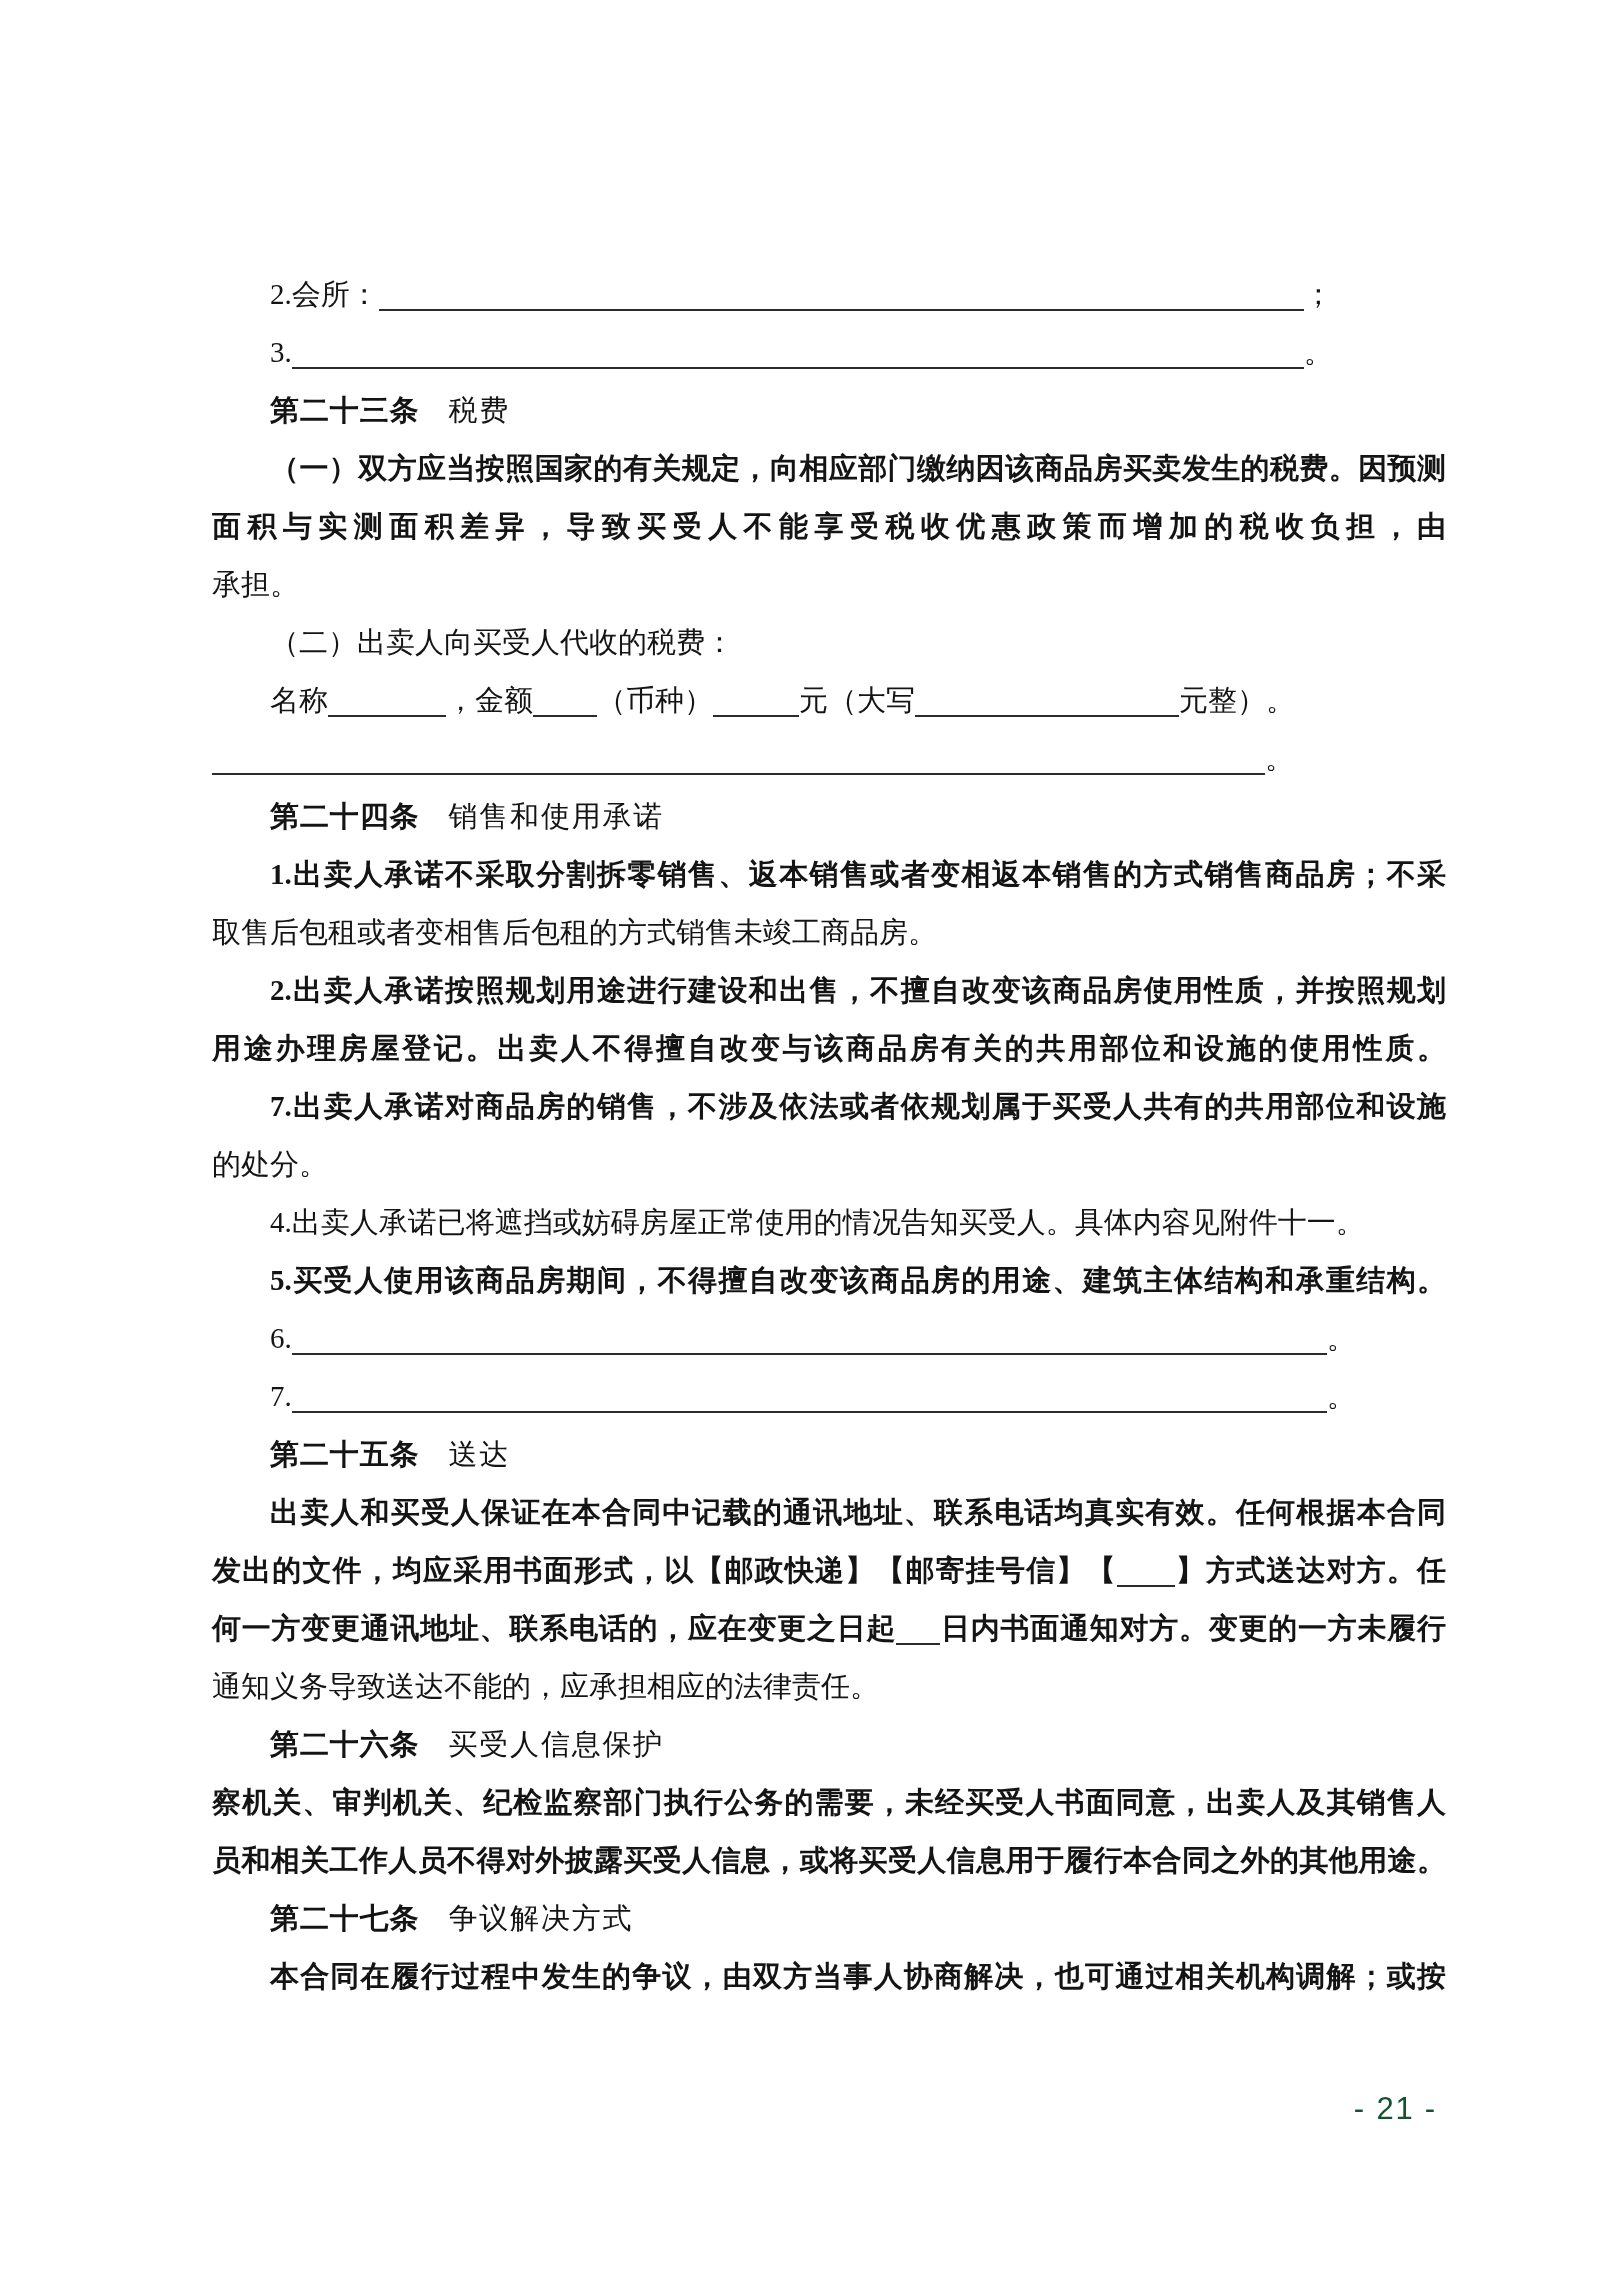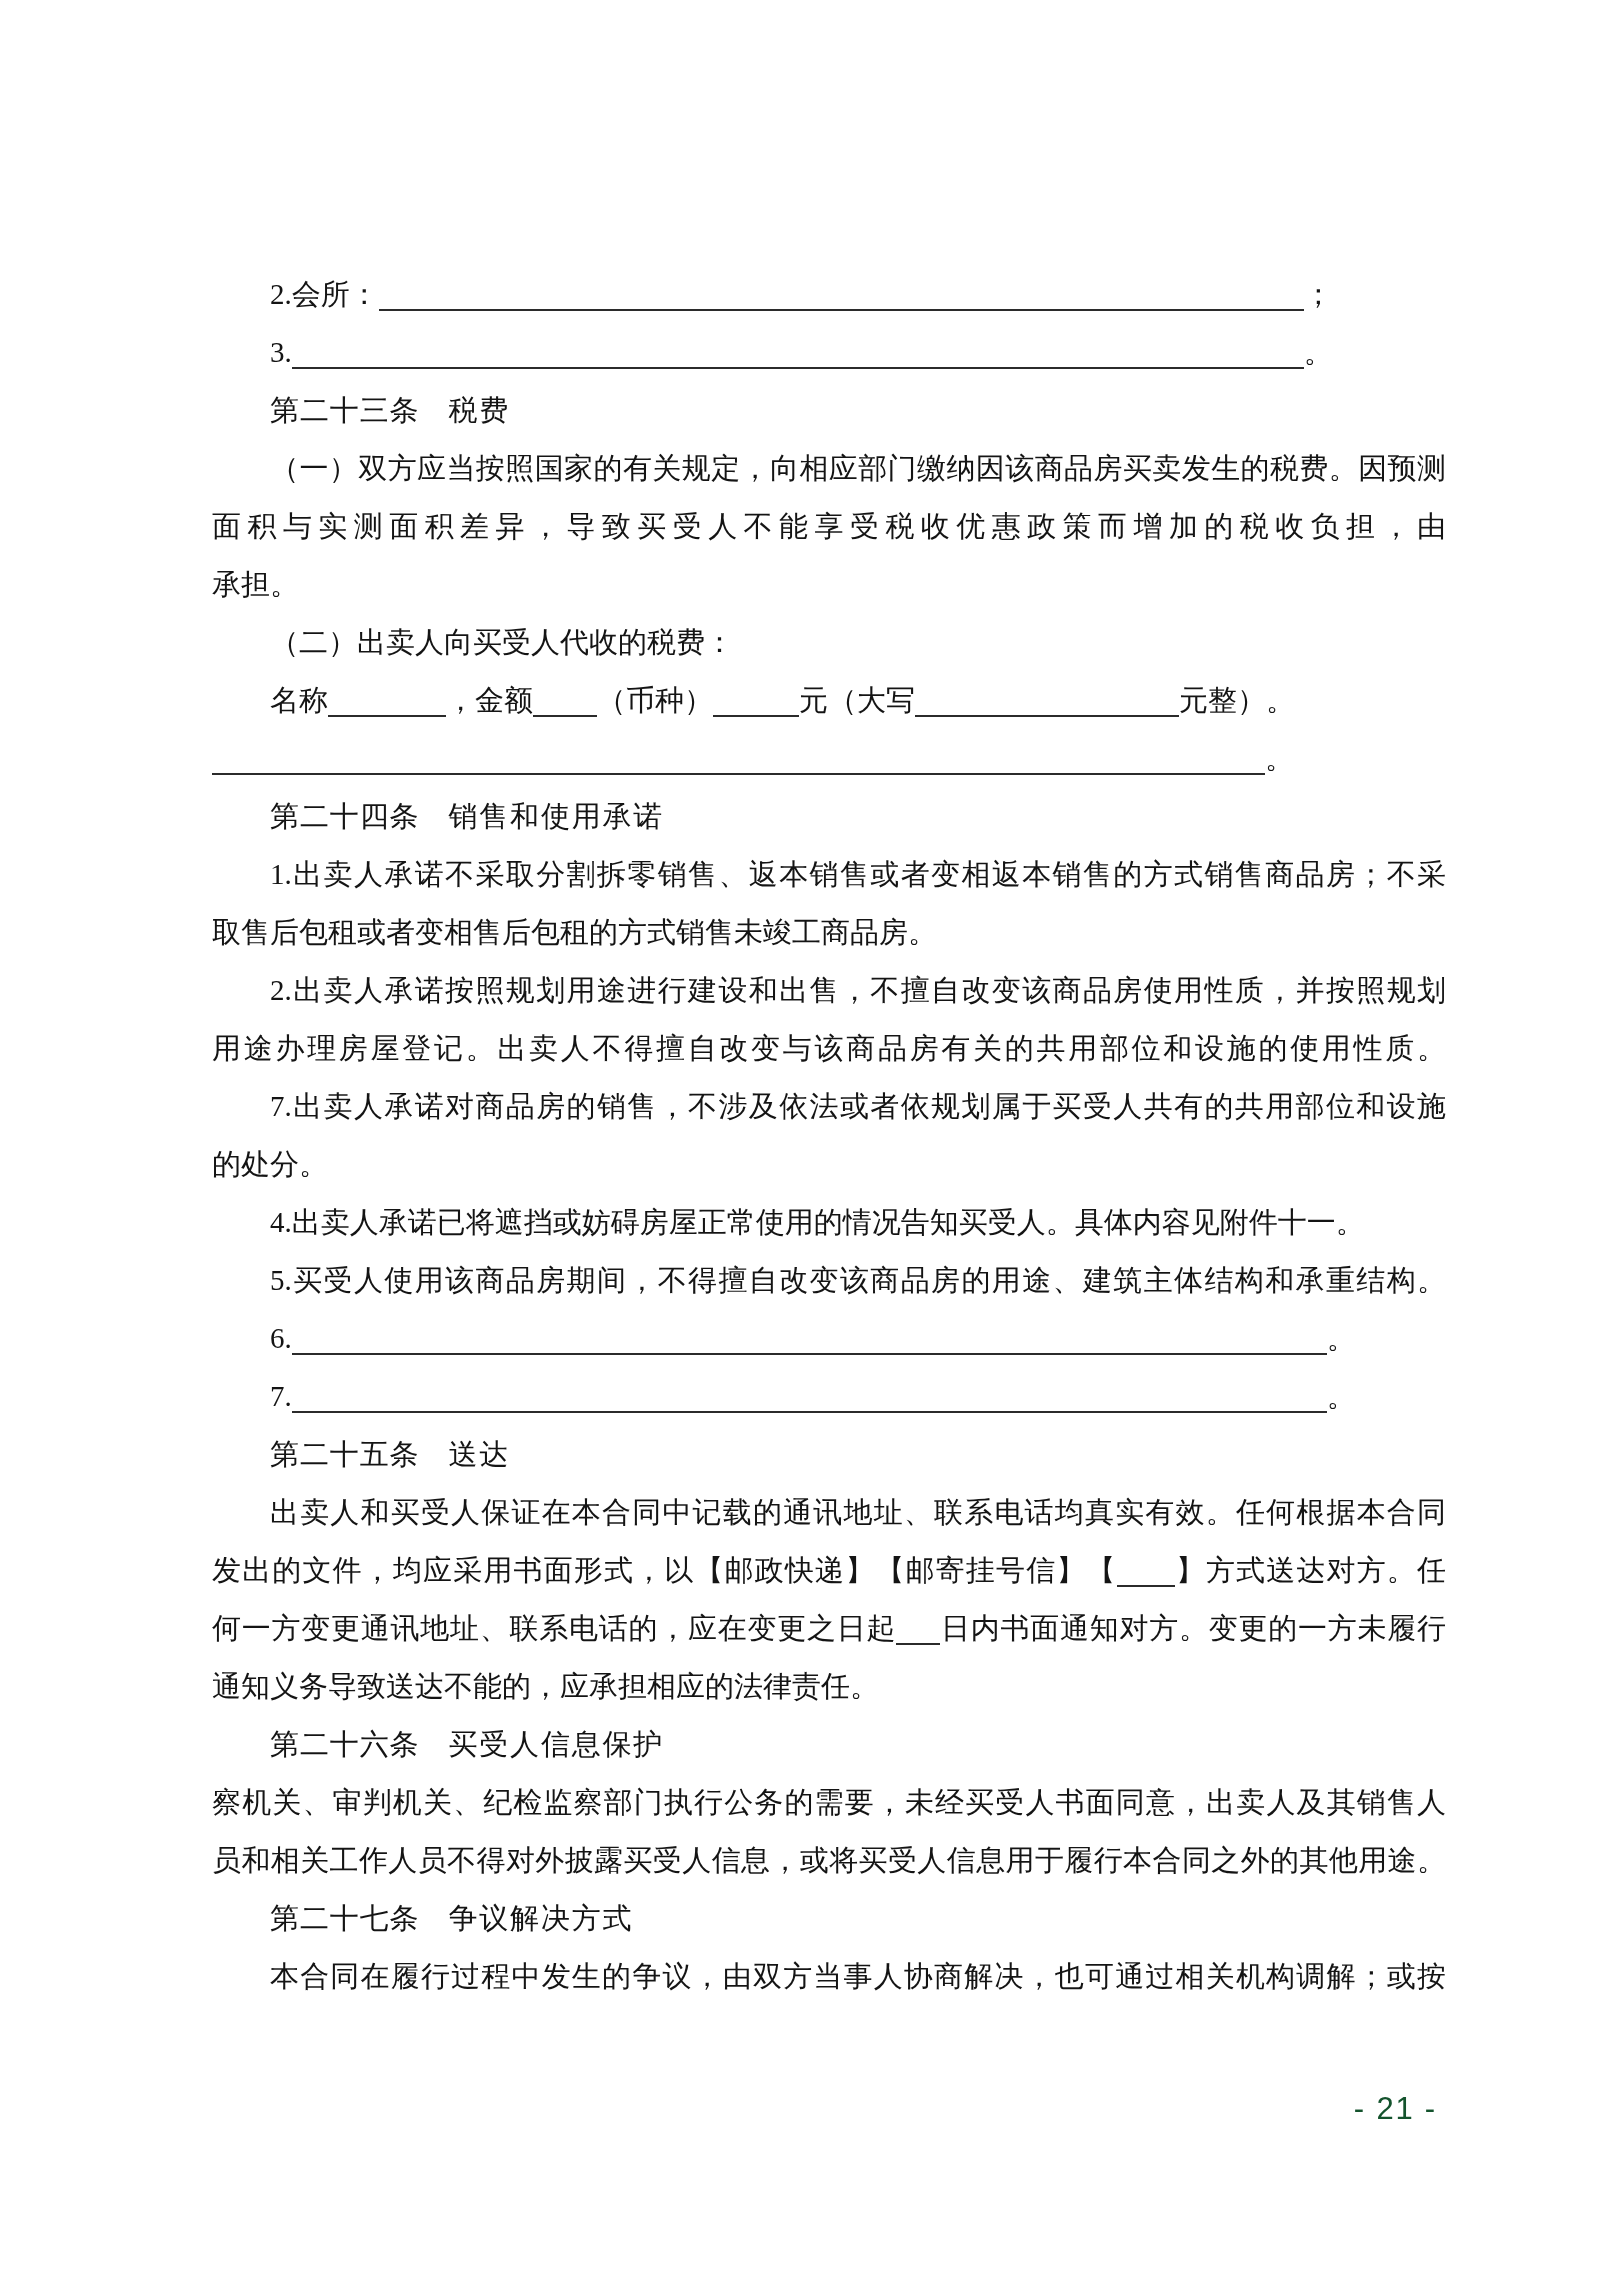--- a/index.html
+++ b/index.html
@@ -22,23 +22,24 @@
   .line {
     height:58px;
     line-height:58px;
     font-size:29px;
     text-align:left;
   }
   .line.indent { text-indent:2em; }
   .line.justify {
     text-align:justify;
     text-align-last:justify;
+    font-weight:bold;
   }
   .heading .h-num {
-    font-weight:400;
+    font-weight:700;
     font-family:"Liberation Sans","DejaVu Sans",sans-serif;
     letter-spacing:0.9px;
   }
   .heading .h-title { margin-left:1em; letter-spacing:1.8px; }
   .blank {
     display:inline-block;
     height:9px;
     border-bottom:2.7px solid #2b2b2b;
     vertical-align:-7.3px;
   }

